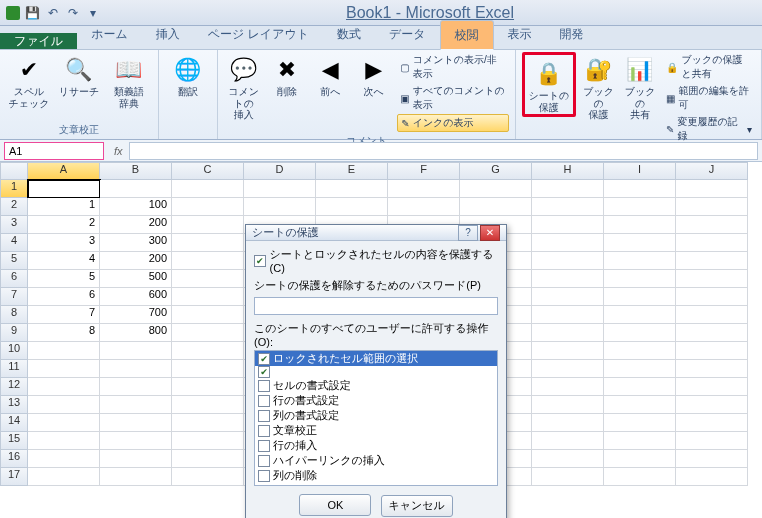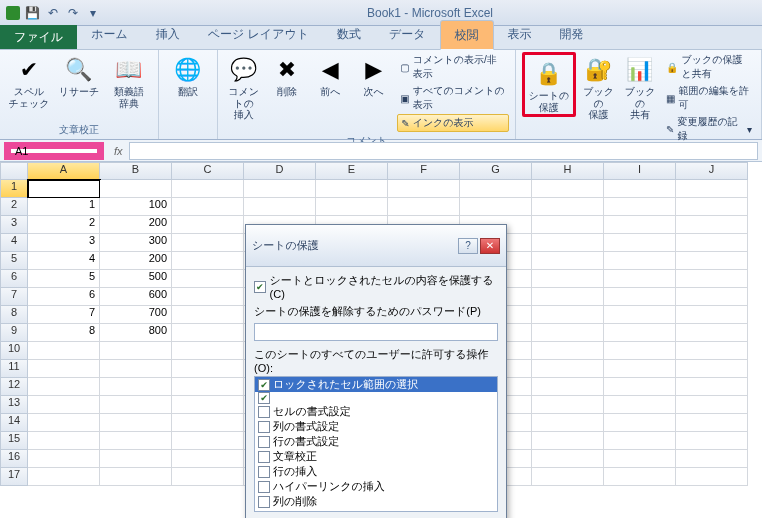--- a/index.html
+++ b/index.html
@@ -2,62 +2,62 @@
 <html><head>
 <meta charset="utf-8">
 <style>
 * { box-sizing: border-box; margin: 0; padding: 0; font-family: "Meiryo", "MS UI Gothic", sans-serif; }
 body { width: 762px; height: 518px; background: #fff; overflow: hidden; font-size: 11px; position: relative; }
 
 
 .titlebar { height: 26px; background: linear-gradient(#e8edf5,#d6e0ee); display: flex; align-items: center; padding: 0 4px; border-bottom: 1px solid #9fb2cd; }
 .titlebar .qat { display: flex; gap: 2px; align-items: center; }
 .titlebar .qat .ic { width: 18px; height: 18px; display: flex; align-items: center; justify-content: center; color: #3b5a82; font-size: 12px; }
-.titlebar .title { flex: 1; text-align: center; color: #4a6a92; font-size: 12px; }
+.titlebar .title { flex: 1; text-align: center; color: #4a6a92; font-size: 16px; text-decoration: underline; }
 
 
 .tabs { height: 24px; background: #dde6f1; display: flex; align-items: flex-end; padding-left: 0; border-bottom: 1px solid #b5c5d8; }
-.tab-file { background: #1e7145; color: #fff; padding: 4px 14px; font-size: 12px; height: 24px; display: flex; align-items: center; }
+.tab-file { background: #1e7145; color: #fff; padding: 4px 14px; font-size: 12px; height: 16px; display: flex; align-items: center; }
 .tab { padding: 4px 14px; font-size: 12px; color: #3b5a82; height: 30px; display: flex; align-items: center; cursor: pointer; }
 .tab.active { background: #fdba74; border: 1px solid #b5c5d8; border-bottom: 1px solid #f4f8fd; border-radius: 3px 3px 0 0; margin-bottom: -1px; }
 
 
 .ribbon { height: 90px; background: linear-gradient(#f4f8fd,#e5edf7); border-bottom: 1px solid #9fb2cd; display: flex; }
 .grp { border-right: 1px solid #c3d0e0; padding: 2px 6px 0 6px; display: flex; flex-direction: column; justify-content: space-between; }
 .grp-row { display: flex; gap: 4px; align-items: flex-start; }
 .rbtn { display: flex; flex-direction: column; align-items: center; width: 46px; padding-top: 2px; cursor: pointer; }
 .rbtn .ic { width: 32px; height: 32px; display: flex; align-items: center; justify-content: center; font-size: 22px; }
 .rbtn .lbl { font-size: 10px; text-align: center; line-height: 1.15; color: #2a3f5f; }
 .grp-title { font-size: 10px; color: #4a6a92; text-align: center; padding: 2px 0; }
 .vlist { display: flex; flex-direction: column; gap: 1px; }
 .vlist .it { font-size: 10px; color: #2a3f5f; display: flex; align-items: center; gap: 3px; padding: 1px 3px; }
 .vlist .it.ink { background: linear-gradient(#fff2c8,#ffd76b); border: 1px solid #e0b73e; border-radius: 2px; }
 .redbox { border: 3px solid #e4002b; border-radius: 2px; padding: 1px; }
 
 
 .fxbar { height: 22px; border-bottom: 1px solid #b5c5d8; display: flex; align-items: center; background: #eef3f9; }
-.namebox { width: 100px; height: 18px; border: 7px solid #ec4899; background: #fff; margin: 0 4px; padding: 0 4px; display: flex; align-items: center; font-size: 11px; }
+.namebox { width: 100px; height: 18px; border: 1px solid #ec4899; background: #fff; margin: 0 4px; padding: 0 4px; display: flex; align-items: center; font-size: 11px; }
 .fxlabel { font-style: italic; color: #666; padding: 0 6px; }
 .fxinput { flex: 1; height: 18px; border: 1px solid #b5c5d8; background: #fff; margin-right: 4px; }
 
 
 .grid { position: relative; }
 .colhdrs { display: flex; height: 18px; }
 .corner { width: 28px; background: linear-gradient(#f3f6fa,#e1e8f1); border: 1px solid #c0cbd9; }
 .colh { width: 72px; background: linear-gradient(#f3f6fa,#e1e8f1); border: 1px solid #c0cbd9; border-left: none; text-align: center; font-size: 11px; color: #333; }
 .colh.sel { background: linear-gradient(#ffe89e,#ffd157); }
 .row { display: flex; height: 18px; }
 .rowh { width: 28px; background: linear-gradient(#f3f6fa,#e1e8f1); border: 1px solid #c0cbd9; border-top: none; text-align: center; font-size: 11px; color: #333; }
 .rowh.sel { background: linear-gradient(#ffe89e,#ffd157); }
 .cell { width: 72px; border-right: 1px solid #d4d8de; border-bottom: 1px solid #d4d8de; padding: 0 4px; text-align: right; font-size: 11px; background: #fff; }
 .cell.active { outline: 2px solid #000; outline-offset: -1px; }
 
 
 .dialog { position: absolute; left: 245px; top: 224px; width: 262px; background: #eef2f6; border: 1px solid #6b7f99; box-shadow: 2px 2px 6px rgba(0,0,0,.3); }
-.dialog .dtitle { height: 42px; background: linear-gradient(#fcfdfe,#d9e3f0); display: flex; align-items: center; padding: 0 6px; border-bottom: 1px solid #b0bfd2; }
+.dialog .dtitle { height: 16px; background: linear-gradient(#fcfdfe,#d9e3f0); display: flex; align-items: center; padding: 0 6px; border-bottom: 1px solid #b0bfd2; }
 .dialog .dtitle .t { flex: 1; font-size: 11px; color: #2a3f5f; }
 .dialog .dtitle .dbtn { width: 20px; height: 16px; margin-left: 2px; border: 1px solid #8fa3bd; background: linear-gradient(#f6f9fc,#d7e1ee); display: flex; align-items: center; justify-content: center; font-size: 10px; color: #3b5a82; }
 .dialog .dtitle .dbtn.close { background: linear-gradient(#e77,#c33); color: #fff; border-color: #933; }
 .dialog .body { padding: 6px 8px; }
 .dialog .chk { display: flex; align-items: center; gap: 4px; font-size: 11px; margin-bottom: 4px; }
 .dialog input[type=text] { width: 100%; height: 18px; border: 1px solid #9fb2cd; background: #fff; margin: 2px 0 6px 0; padding: 0 3px; font-size: 11px; }
 .dialog .lbl { font-size: 11px; margin-bottom: 2px; }
 .dialog .listbox { height: 136px; border: 1px solid #9fb2cd; background: #fff; overflow-y: scroll; }
 .dialog .li { display: flex; align-items: center; gap: 3px; font-size: 11px; padding: 0 3px; }
 .dialog .li.sel { background: #3a71c7; color: #fff; }
@@ -460,25 +460,25 @@
         </div>
         <div class="li">
           <span class="chkbox">✔</span>
         </div>
         <div class="li">
           <span class="chkbox"></span>
           <span>セルの書式設定</span>
         </div>
         <div class="li">
           <span class="chkbox"></span>
+          <span>行の書式設定</span>
+        </div>
+        <div class="li">
+          <span class="chkbox"></span>
           <span>列の書式設定</span>
-        </div>
-        <div class="li">
-          <span class="chkbox"></span>
-          <span>行の書式設定</span>
         </div>
         <div class="li">
           <span class="chkbox"></span>
           <span>文章校正</span>
         </div>
         <div class="li">
           <span class="chkbox"></span>
           <span>行の挿入</span>
         </div>
         <div class="li">

